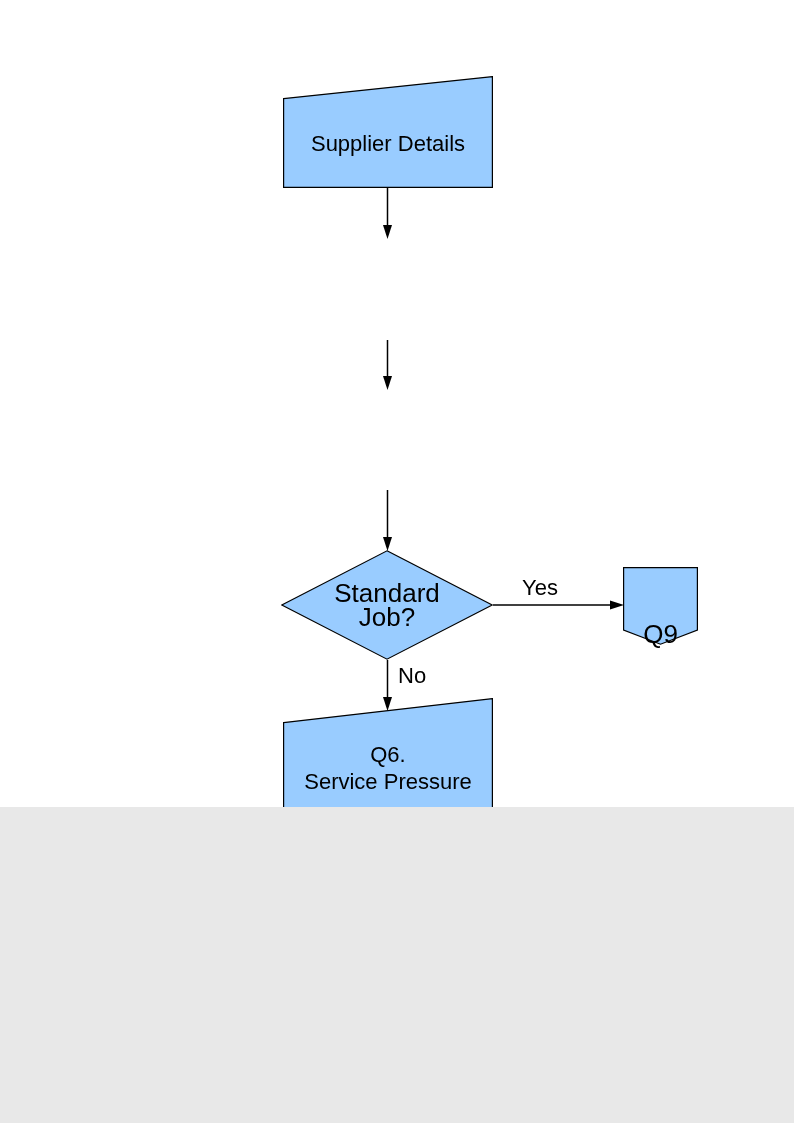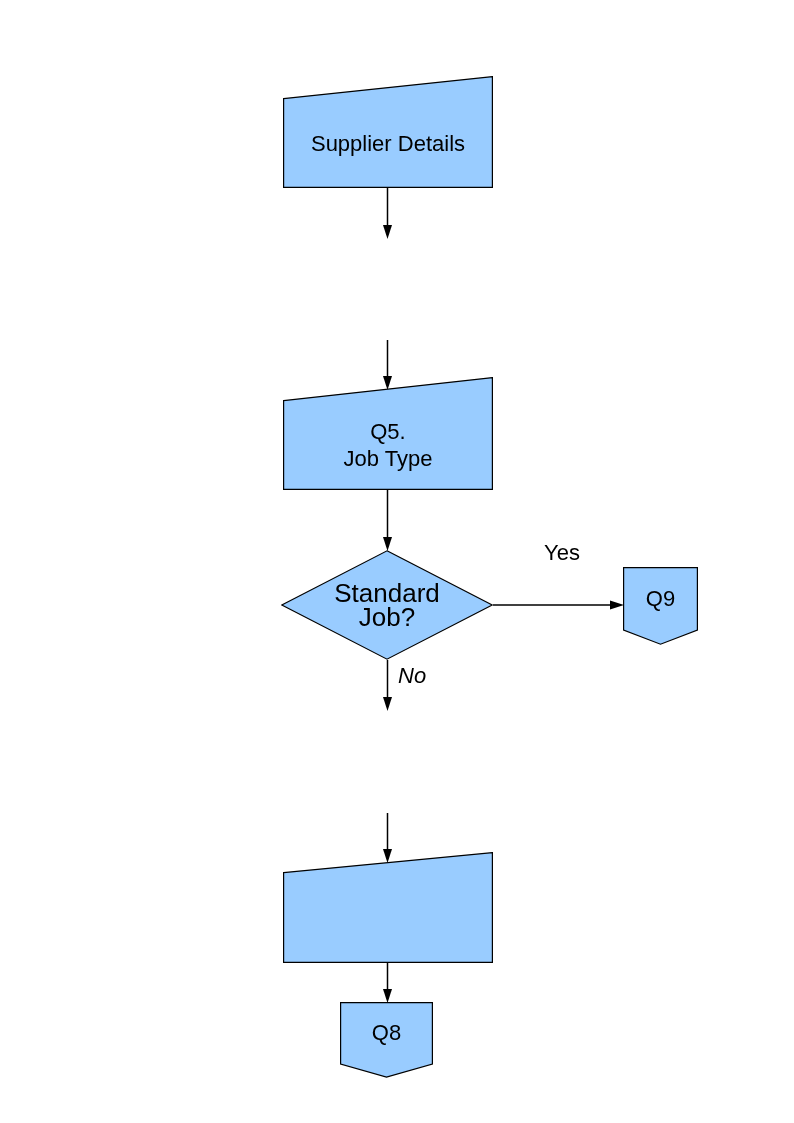--- a/index.html
+++ b/index.html
@@ -6,43 +6,43 @@
     --shape-fill:#99CCFF;
     --shape-stroke:#000000;
     --connector-line:#000000;
     --text-color:#000000;
     --page-bg:#ffffff;
   }
   *{margin:0;padding:0;box-sizing:border-box;}
   html,body{background:#e8e8e8;}
   .page{
     position:relative;
-    width:794px;height:1123px;
+    width:794px;height:807px;
     background:var(--page-bg);
     overflow:hidden;
     font-family:"Liberation Sans","DejaVu Sans",sans-serif;
     color:var(--text-color);
   }
   .edges{position:absolute;left:0;top:0;width:794px;height:1123px;}
   .edges line{stroke:var(--connector-line);stroke-width:1.5;}
   .edges polygon{fill:var(--connector-line);stroke:none;}
   .node{position:absolute;}
   .node svg{position:absolute;left:0;top:0;display:block;}
   .node svg polygon{fill:var(--shape-fill);stroke:var(--shape-stroke);stroke-width:1.2;}
   .label{
     position:absolute;left:0;right:0;
     display:flex;align-items:center;justify-content:center;
     text-align:center;white-space:pre-line;
     font-size:22px;line-height:27px;
   }
   .diamond .label{font-size:26px;line-height:24px;}
-  .connector .label{font-size:22px;line-height:24px;}
+  .connector .label{font-size:26px;line-height:24px;margin-top:35px;}
   .edge-label{position:absolute;font-size:22px;line-height:24px;}
-  .edge-label.yes{left:500px;top:541px;width:80px;text-align:right;}
-  .edge-label.no{left:398px;top:664px;font-style:italic;}
+  .edge-label.yes{left:500px;top:576px;width:80px;text-align:center;}
+  .edge-label.no{left:398px;top:664px;}
 </style>
 </head>
 <body>
 
 <div class="page">
 
   <svg class="edges" xmlns="http://www.w3.org/2000/svg">
     <g>
       <line x1="387.5" y1="188" x2="387.5" y2="226"></line>
       <polygon points="383,225 392,225 387.5,239"></polygon>
@@ -74,43 +74,43 @@
   </svg>
 
   <div class="node" style="left:283px;top:76px;width:210px;height:112px">
     <svg width="210" height="112">
       <polygon points="0.6,22.6 209.4,0.6 209.4,111.4 0.6,111.4"></polygon>
     </svg>
     <div class="label" style="top:22px;bottom:0">Supplier Details</div>
   </div>
 
 
-  <div class="node" style="left:283px;top:377px;width:210px;height:113px">
-    <svg width="210" height="113">
-      <polygon points="0.6,23.6 209.4,0.6 209.4,112.4 0.6,112.4"></polygon>
-    </svg>
-    <div class="label" style="top:23px;bottom:0">Q5.
-Job Type</div>
-  </div>
 
   <div class="node diamond" style="left:281px;top:550px;width:212px;height:110px">
     <svg width="212" height="110">
       <polygon points="106,0.8 211.2,55 106,109.2 0.8,55"></polygon>
     </svg>
     <div class="label" style="top:0;bottom:0">Standard
 Job?</div>
   </div>
 
   <div class="node connector" style="left:623px;top:567px;width:75px;height:78px">
     <svg width="75" height="78">
       <polygon points="0.6,0.6 74.4,0.6 74.4,63 37.5,77.2 0.6,63"></polygon>
     </svg>
     <div class="label" style="top:0;height:63px">Q9</div>
   </div>
 
+  <div class="node" style="left:283px;top:698px;width:210px;height:115px">
+    <svg width="210" height="115">
+      <polygon points="0.6,24.6 209.4,0.6 209.4,114.4 0.6,114.4"></polygon>
+    </svg>
+    <div class="label" style="top:24px;bottom:0">Q6.
+Service Pressure</div>
+  </div>
 
   <div class="node" style="left:283px;top:852px;width:210px;height:111px">
     <svg width="210" height="111">
       <polygon points="0.6,20.6 209.4,0.6 209.4,110.4 0.6,110.4"></polygon>
     </svg>
   </div>
 
   <div class="node connector" style="left:340px;top:1002px;width:93px;height:76px">
     <svg width="93" height="76">
       <polygon points="0.6,0.6 92.4,0.6 92.4,62 46.5,75.2 0.6,62"></polygon>

